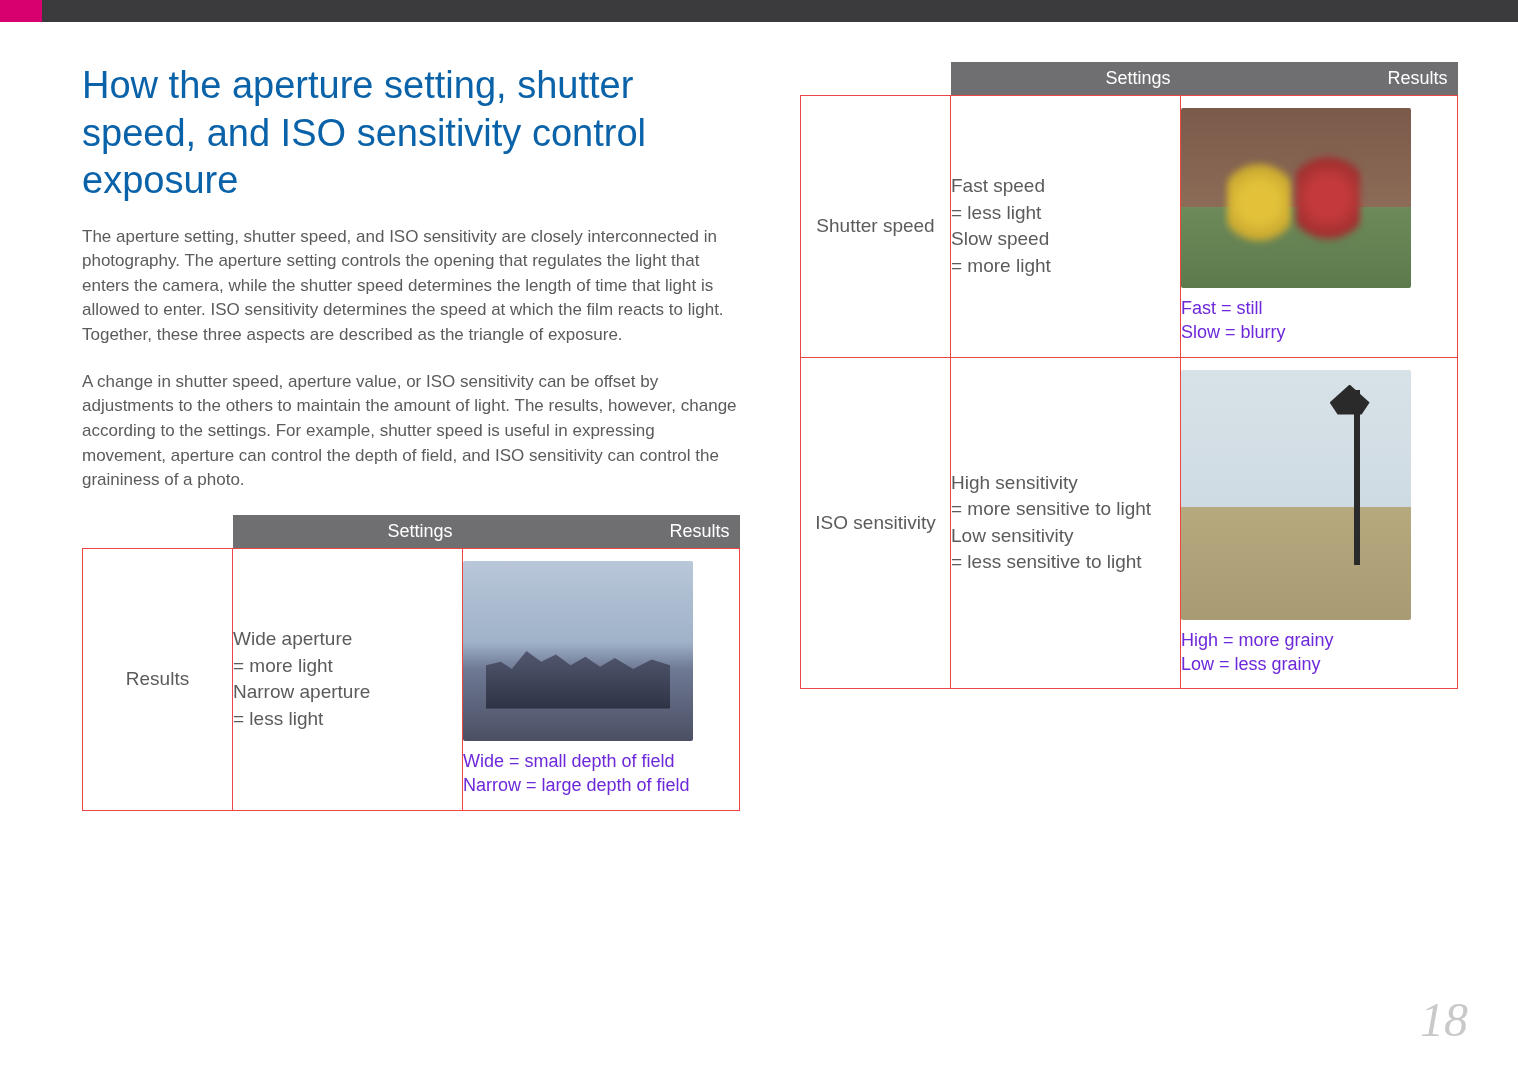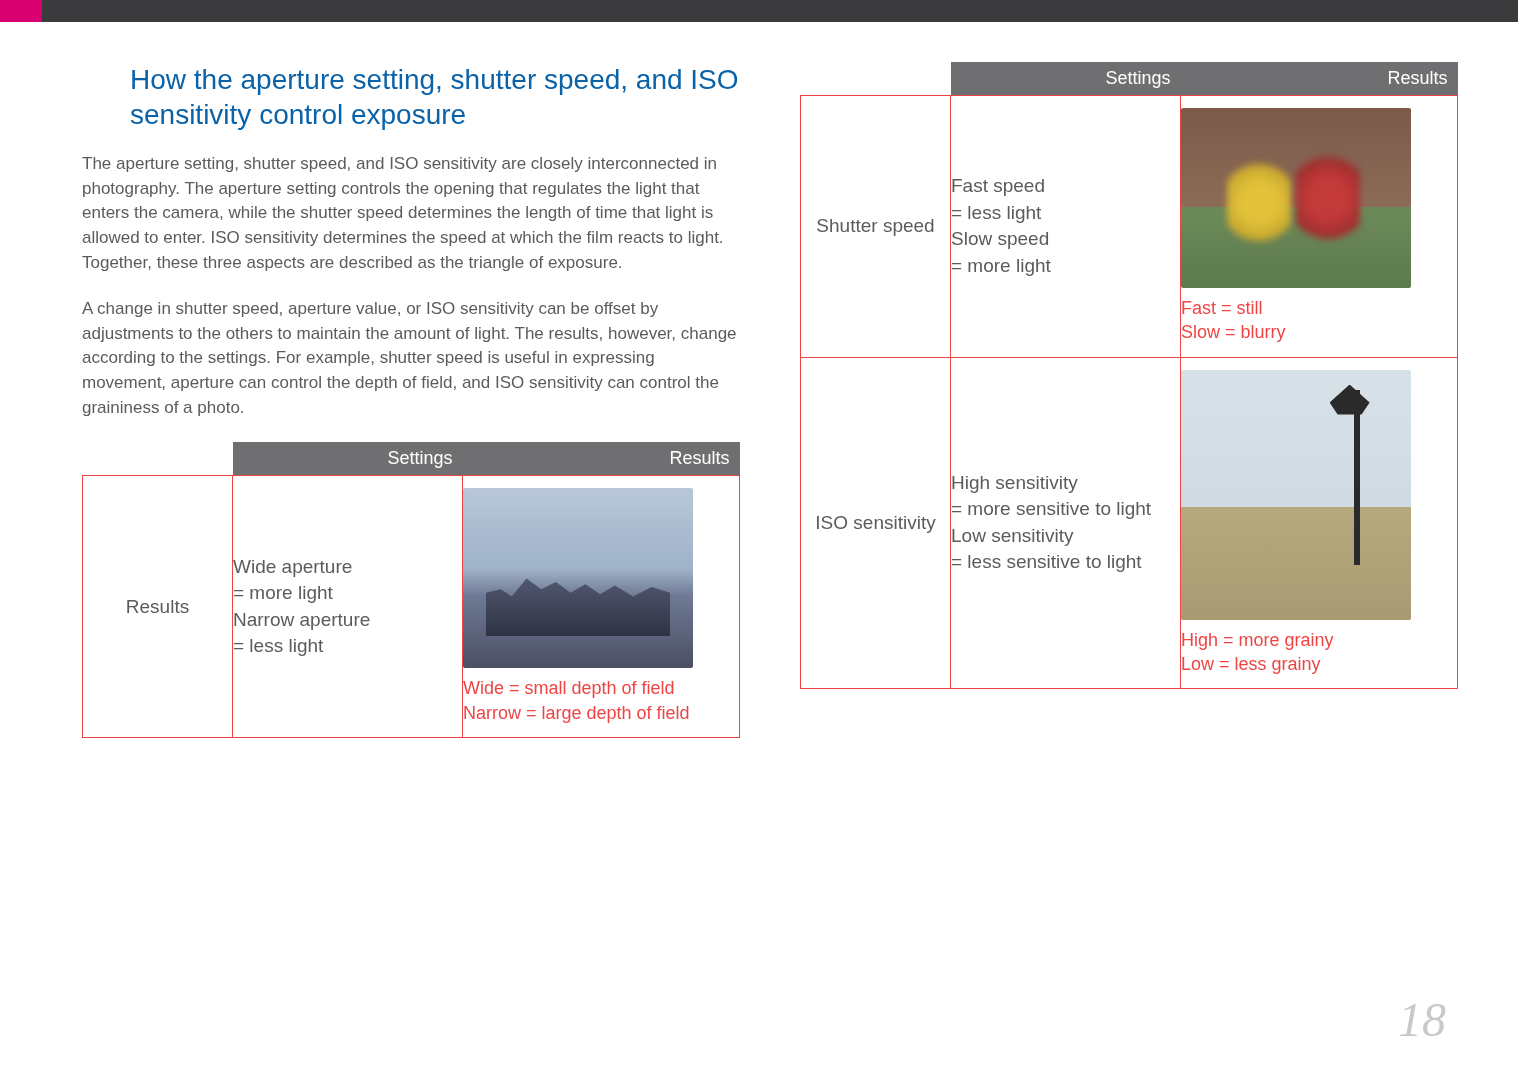--- a/index.html
+++ b/index.html
@@ -9,43 +9,43 @@
   .topbar { position: absolute; top: 0; left: 0; right: 0; height: 22px; background: #3b3b3d; }
   .topbar .accent { position: absolute; top: 0; left: 0; width: 42px; height: 22px; background: #d7006e; }
 
   .content { position: absolute; top: 22px; left: 0; right: 0; bottom: 0; background: #ffffff; padding: 40px 0 0 0; }
 
   .breadcrumb { font-size: 16px; color: #b6b6b6; font-weight: 300; margin: 0 0 18px 82px; }
 
   .columns { display: flex; gap: 60px; padding: 0 60px 0 82px; }
   .col { flex: 1 1 0; min-width: 0; }
 
-  .title { font-size: 28px; line-height: 1.25; color: #0a62a9; font-weight: 400; margin-bottom: 20px; margin-left: 48px; }
+  .title { font-size: 38px; line-height: 1.25; color: #0a62a9; font-weight: 400; margin-bottom: 20px; }
 
   .para { font-size: 17px; line-height: 1.45; color: #5b5b5b; font-weight: 300; margin-bottom: 22px; }
 
   table.ex { width: 100%; border-collapse: collapse; }
   table.ex th { background: #6f6f72; color: #ffffff; font-weight: 400; font-size: 18px; text-align: right; padding: 6px 10px; }
   table.ex th.blank { background: transparent; width: 140px; }
   table.ex td { border: 1px solid #ef4444; vertical-align: middle; font-size: 19px; color: #5b5b5b; font-weight: 300; padding: 12px 0; }
   table.ex td.rowlabel { text-align: center; width: 150px; }
   table.ex td.settings { width: 230px; line-height: 1.4; }
   table.ex td.results { }
   .imgph { width: 230px; height: 180px; border-radius: 2px; margin-bottom: 8px; background: #777; position: relative; overflow: hidden; }
   .imgph.city { background: linear-gradient(to bottom, #b9c7d9 0%, #9fb2c8 45%, #6f7994 60%, #4a4f63 100%); }
   .imgph.city::after { content:""; position:absolute; left:10%; right:10%; bottom:18%; height:40%; background: linear-gradient(to top,#2e3344,#5a607a); clip-path: polygon(0 100%,0 40%,8% 35%,14% 45%,22% 20%,30% 35%,38% 25%,46% 40%,54% 28%,62% 42%,70% 30%,80% 45%,90% 32%,100% 40%,100% 100%);}
   .imgph.motion { background: linear-gradient(to bottom,#7b5a4a 0%, #8c6b57 55%, #6d8a5a 55%, #5c7a4c 100%); }
   .imgph.motion::before{content:"";position:absolute;left:20%;top:25%;width:28%;height:55%;background:radial-gradient(circle,#e3c23a 30%,#caa930 60%,transparent 70%);filter:blur(3px);}
   .imgph.motion::after{content:"";position:absolute;left:50%;top:20%;width:28%;height:60%;background:radial-gradient(circle,#c43a3a 30%,#a12f2f 60%,transparent 70%);filter:blur(3px);}
   .imgph.lamp { background: linear-gradient(to bottom,#d7e2e8 0%, #cfdbe2 55%, #b7a97e 55%, #a89a72 100%); height: 250px; position: relative; }
   .imgph.lamp::before{content:"";position:absolute;right:22%;top:8%;width:6px;height:70%;background:#2a2a2a;}
   .imgph.lamp::after{content:"";position:absolute;right:18%;top:6%;width:40px;height:30px;background:#2a2a2a;clip-path:polygon(50% 0,100% 60%,80% 100%,20% 100%,0 60%);}
-  .caption { font-size: 18px; color: #ef4444; font-weight: 300; line-height: 1.35; }
+  .caption { font-size: 18px; color: #6d28d9; font-weight: 300; line-height: 1.35; }
 
-  .pagenum { position: absolute; right: 72px; bottom: 28px; font-size: 48px; font-style: italic; color: #c9c9c9; font-family: Georgia, 'Times New Roman', serif; font-weight: 300;}
+  .pagenum { position: absolute; right: 50px; bottom: 28px; font-size: 48px; font-style: italic; color: #c9c9c9; font-family: Georgia, 'Times New Roman', serif; font-weight: 300;}
 </style>
 </head>
 <body>
 
 <div class="topbar">
   <div class="accent"></div>
 </div>
 
 <div class="content">
 

